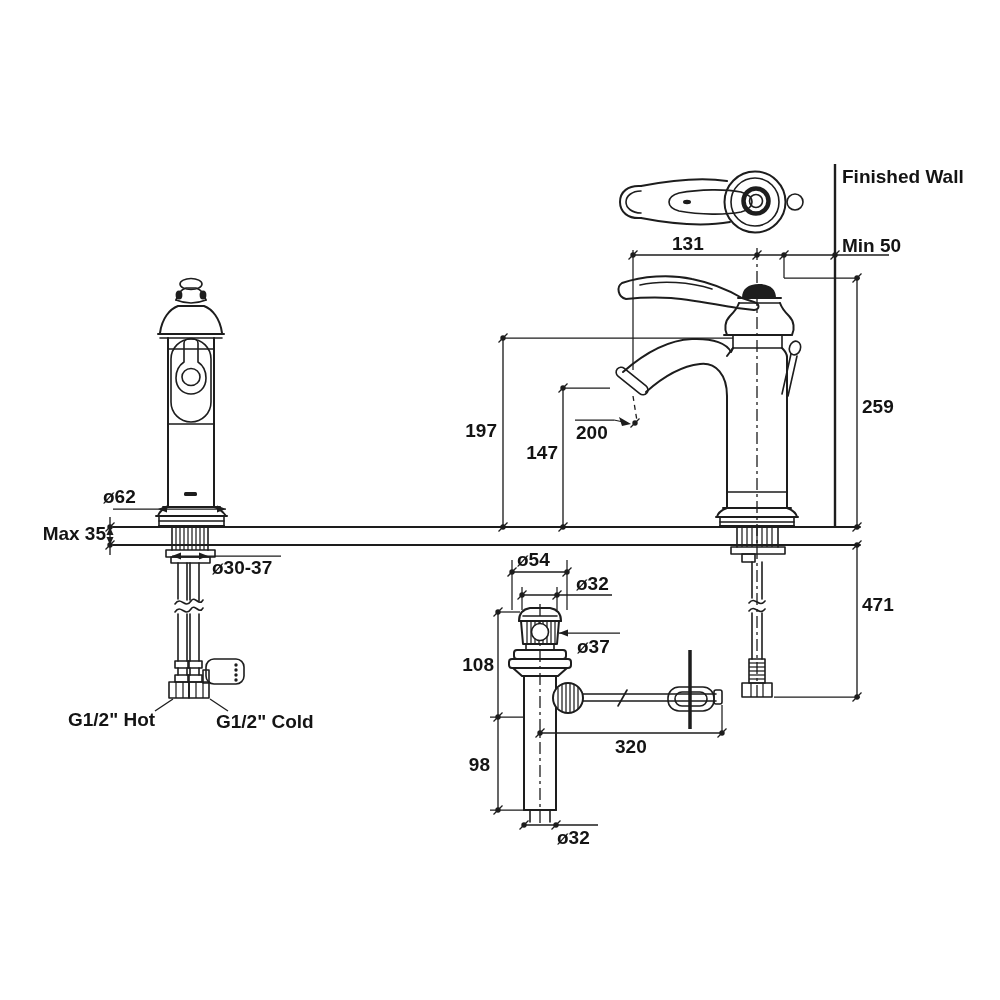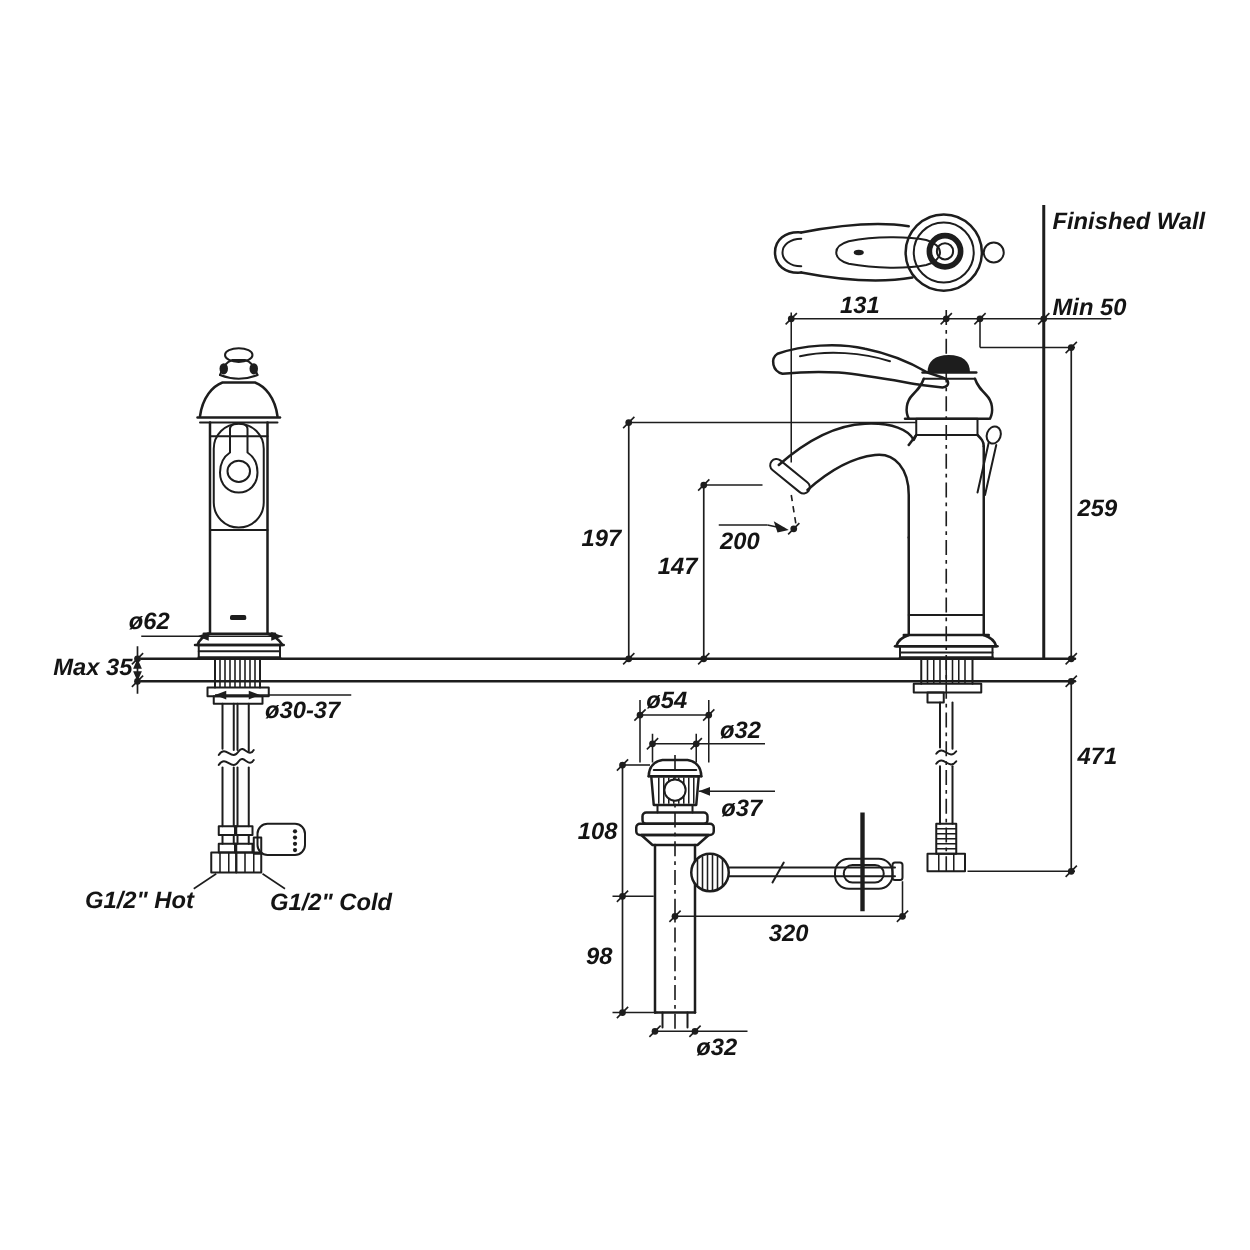--- a/index.html
+++ b/index.html
@@ -1,16 +1,16 @@
 <!DOCTYPE html>
 <html><head>
 <meta charset="utf-8">
 <style>
   html,body{margin:0;padding:0;background:#ffffff;}
-  #stage{position:relative;width:1000px;height:1000px;background:#ffffff;overflow:hidden;font-style:italic;}
+  #stage{position:relative;width:1000px;height:1000px;background:#ffffff;overflow:hidden;}
   svg{position:absolute;left:0;top:0;}
   .ol{fill:none;stroke:#1d1d1d;stroke-width:2;stroke-linecap:round;stroke-linejoin:round;}
   .ol15{fill:none;stroke:#1d1d1d;stroke-width:1.6;stroke-linecap:round;stroke-linejoin:round;}
   .thin{fill:none;stroke:#1d1d1d;stroke-width:1.25;stroke-linecap:butt;}
   .dim{fill:none;stroke:#1d1d1d;stroke-width:1.35;stroke-linecap:butt;}
   .fillink{fill:#1d1d1d;stroke:none;}
   .white{fill:#ffffff;}
   .cl{fill:none;stroke:#1d1d1d;stroke-width:1.3;stroke-dasharray:12 4 3 4;}
   .dash{fill:none;stroke:#1d1d1d;stroke-width:1.3;stroke-dasharray:5 4;}
   text{font-family:"Liberation Sans","DejaVu Sans",sans-serif;font-weight:bold;font-size:19px;fill:#141414;}

